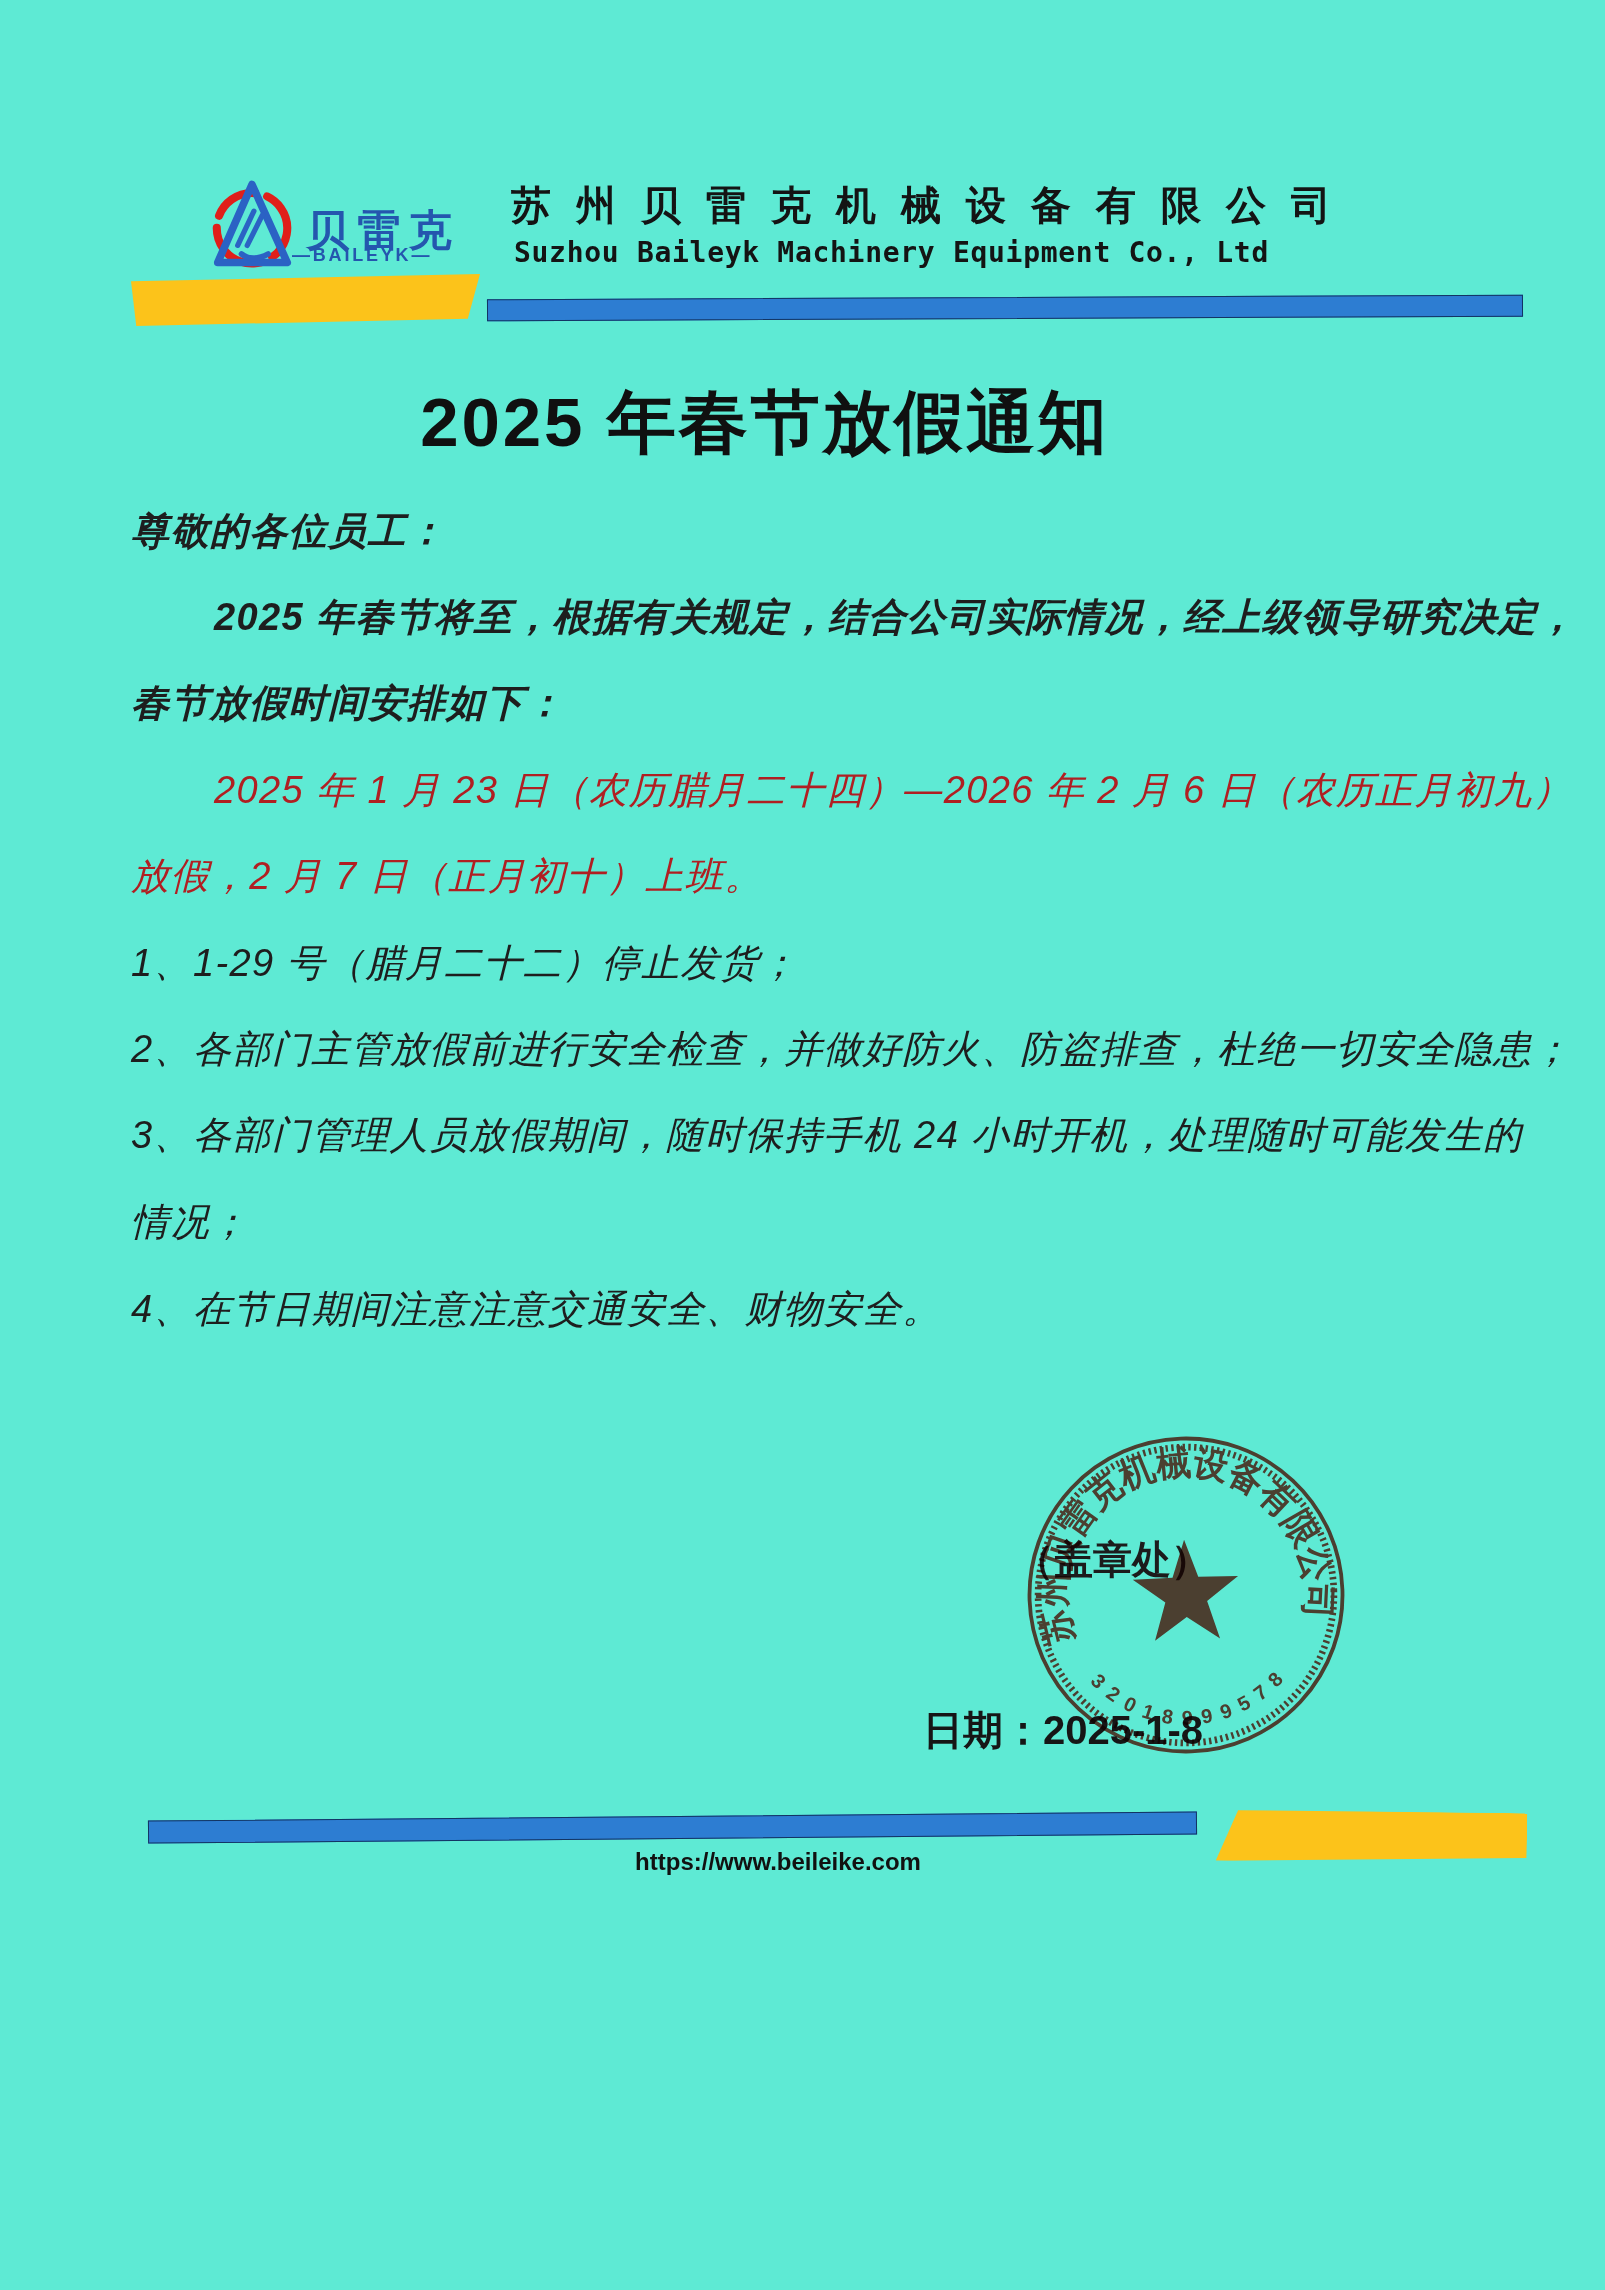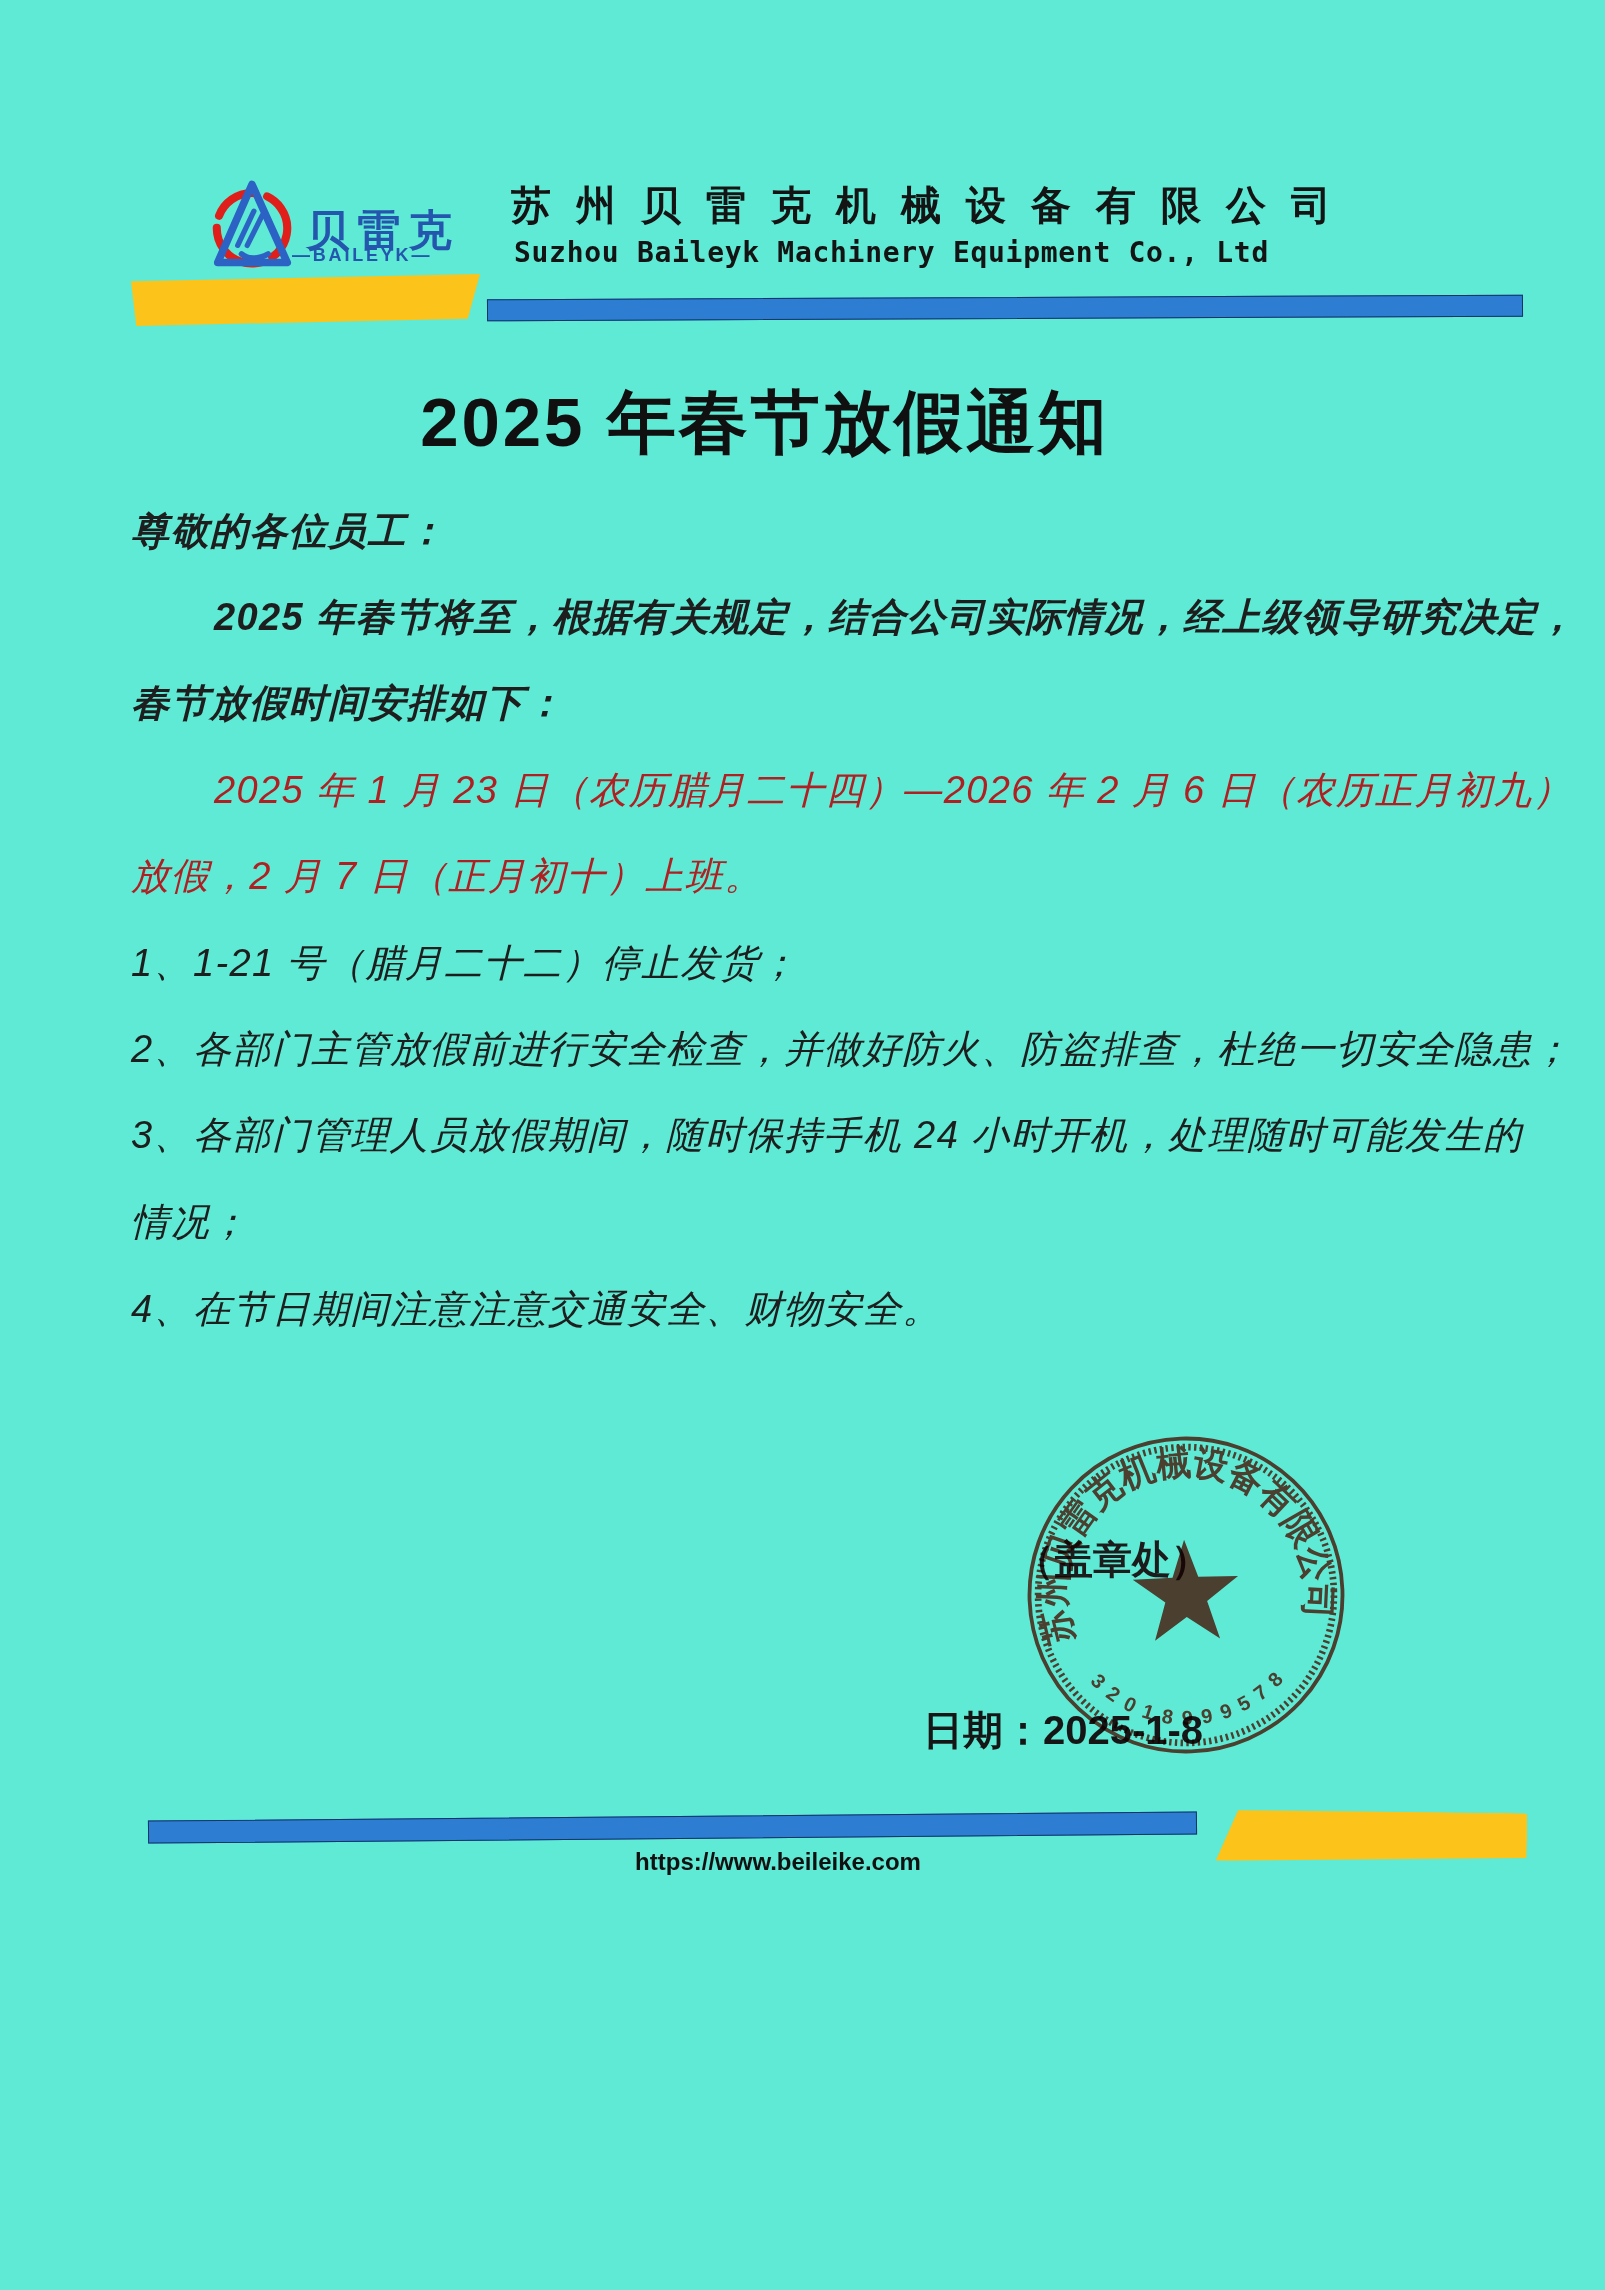--- a/index.html
+++ b/index.html
@@ -78,21 +78,21 @@
   <div class="bar bar-yellow-top"></div>
   <div class="bar bar-blue-top"></div>
 
   <div class="title">2025 年春节放假通知</div>
 
   <div class="ln b" style="top:506px">尊敬的各位员工：</div>
   <div class="ln b ind" style="top:592px">2025 年春节将至，根据有关规定，结合公司实际情况，经上级领导研究决定，</div>
   <div class="ln b" style="top:678px">春节放假时间安排如下：</div>
   <div class="ln r ind" style="top:765px">2025 年 1 月 23 日（农历腊月二十四）—2026 年 2 月 6 日（农历正月初九）</div>
   <div class="ln r" style="top:851px">放假，2 月 7 日（正月初十）上班。</div>
-  <div class="ln" style="top:938px">1、1-21 号（腊月二十二）停止发货；</div>
+  <div class="ln" style="top:938px">1、1-29 号（腊月二十二）停止发货；</div>
   <div class="ln" style="top:1024px">2、各部门主管放假前进行安全检查，并做好防火、防盗排查，杜绝一切安全隐患；</div>
   <div class="ln" style="top:1110px">3、各部门管理人员放假期间，随时保持手机 24 小时开机，处理随时可能发生的</div>
   <div class="ln" style="top:1197px">情况；</div>
   <div class="ln" style="top:1284px">4、在节日期间注意注意交通安全、财物安全。</div>
 
 
   <div class="stamp-label">（盖章处）</div>
   <div class="date-line">日期：2025-1-8</div>
 
   <svg class="seal" viewBox="0 0 350 350">

